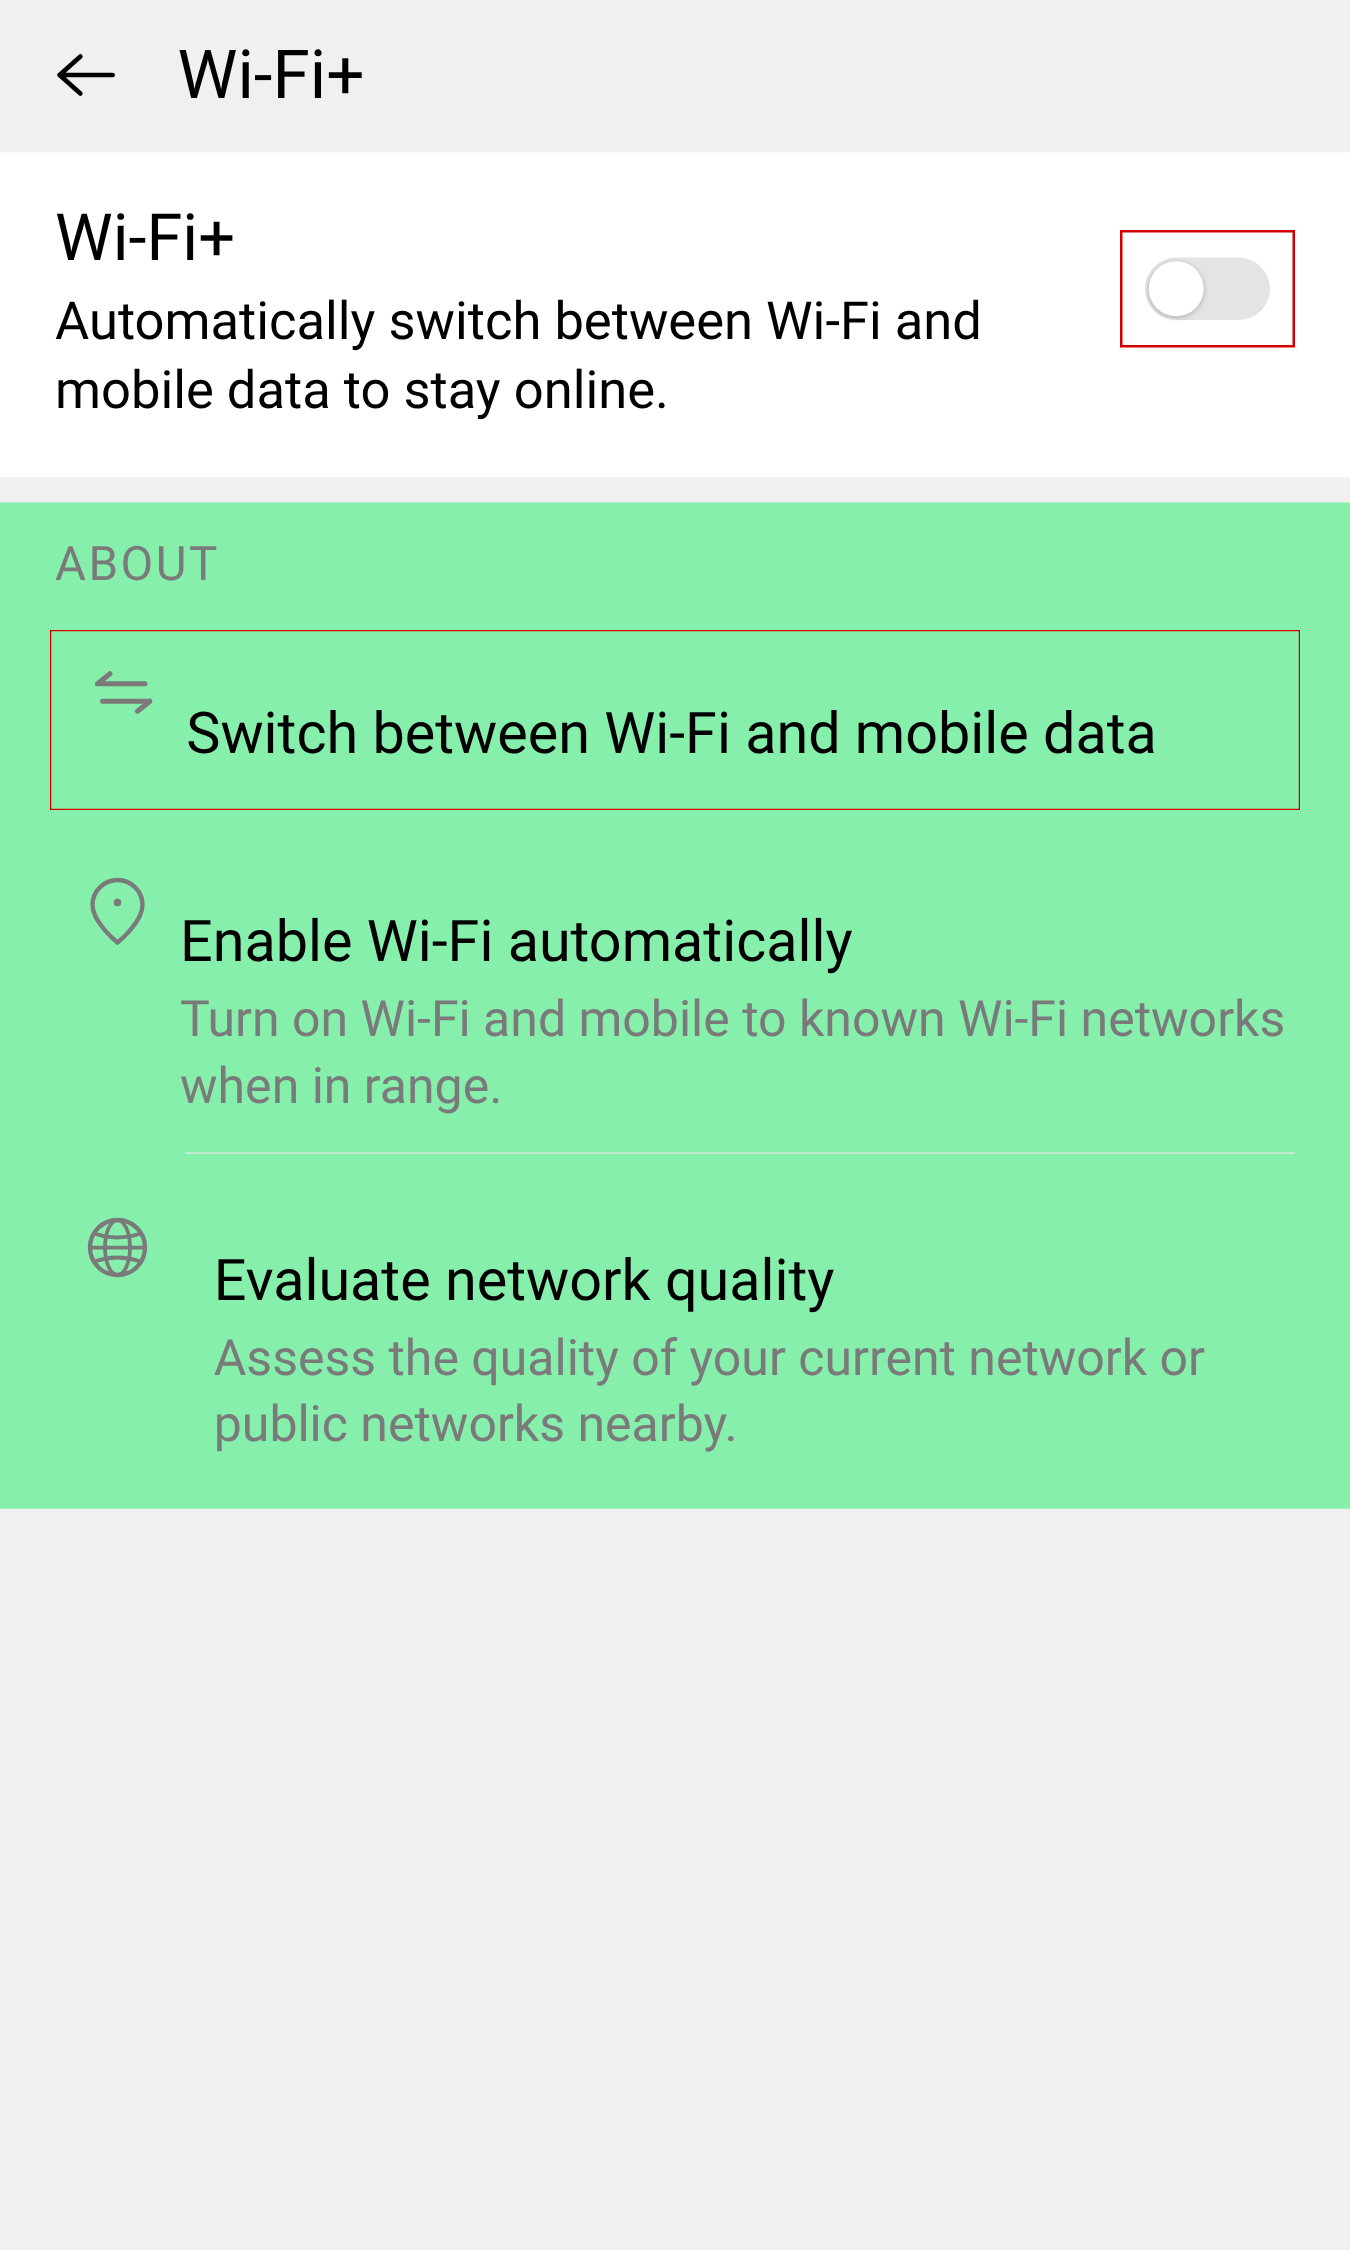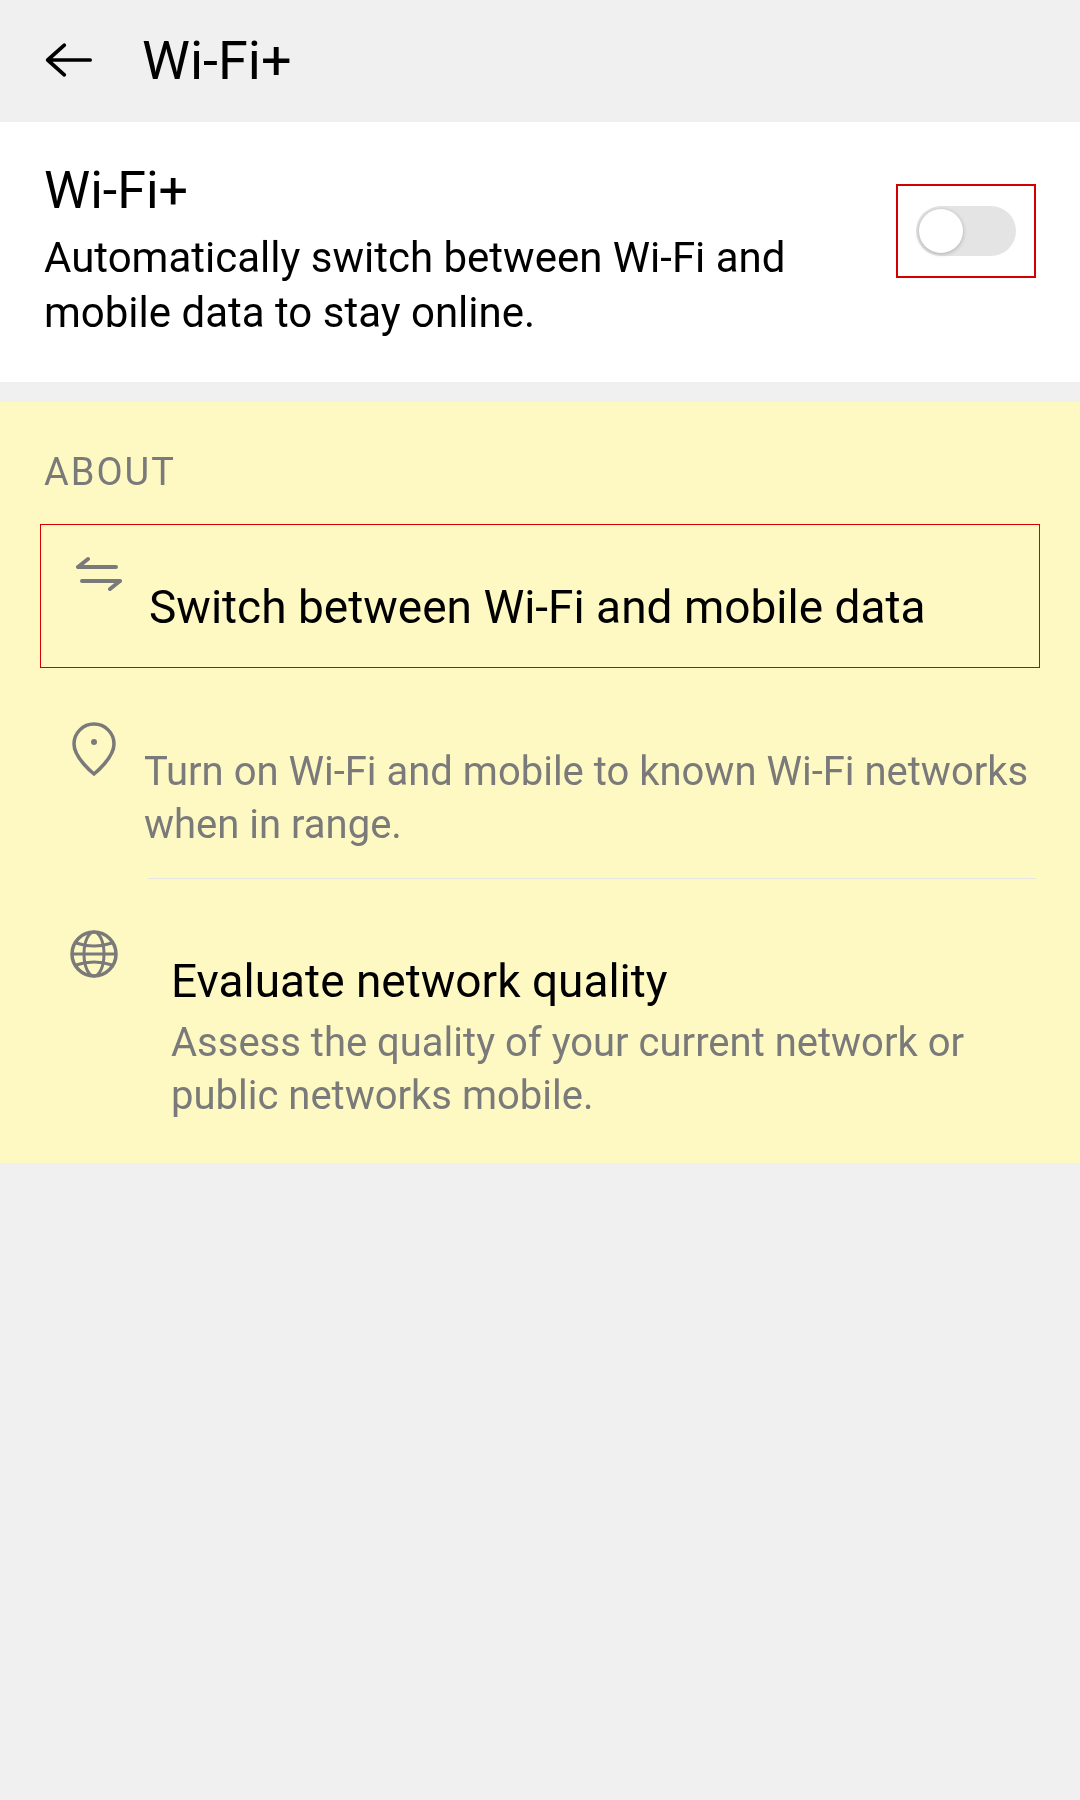--- a/index.html
+++ b/index.html
@@ -79,22 +79,22 @@
     background: #fff;
     position: absolute;
     left: 3px;
     box-shadow: 0 1px 4px rgba(0,0,0,0.25);
   }
   .gap {
     height: 20px;
     background: #f0f0f0;
   }
   .about-section {
-    background: #fef9c3;
-    padding-top: 48px;
+    background: #86efac;
+    padding-top: 28px;
   }
   .about-header {
     font-size: 38px;
     font-weight: 400;
     color: #7a7a7a;
     letter-spacing: 2px;
     padding: 0 44px 30px 44px;
   }
   .about-item {
     display: flex;
@@ -190,34 +190,35 @@
   </div>
 
   <div class="item2-wrap" style="border-bottom:none; padding-bottom:26px; padding-top:42px;">
     <div class="about-icon" style="width:100px;">
       <svg width="44" height="56" viewBox="0 0 44 56">
         <path d="M 22 2 C 11 2 2 11 2 22 C 2 36 22 52 22 52 C 22 52 42 36 42 22 C 42 11 33 2 22 2 Z" stroke="#7a7a7a" stroke-width="3.5" fill="none"></path>
         <circle cx="22" cy="20" r="3" fill="#7a7a7a"></circle>
       </svg>
     </div>
     <div class="about-text">
+      <div class="about-title">Enable Wi-Fi automatically</div>
       <div class="about-desc">Turn on Wi-Fi and mobile to known Wi-Fi networks when in range.</div>
     </div>
   </div>
 
   <div class="divider"></div>
 
   <div class="item2-wrap" style="border-bottom:none; padding-top:38px;gap:27px;">
     <div class="about-icon" style="width:100px;">
       <svg width="50" height="50" viewBox="0 0 50 50">
         <circle cx="25" cy="25" r="22" stroke="#7a7a7a" stroke-width="3.5" fill="none"></circle>
         <ellipse cx="25" cy="25" rx="10" ry="22" stroke="#7a7a7a" stroke-width="3" fill="none"></ellipse>
         <line x1="3" y1="25" x2="47" y2="25" stroke="#7a7a7a" stroke-width="3"></line>
         <path d="M 7 14 Q 25 20 43 14" stroke="#7a7a7a" stroke-width="3" fill="none"></path>
         <path d="M 7 36 Q 25 30 43 36" stroke="#7a7a7a" stroke-width="3" fill="none"></path>
       </svg>
     </div>
     <div class="about-text">
       <div class="about-title">Evaluate network quality</div>
-      <div class="about-desc">Assess the quality of your current network or public networks mobile.</div>
+      <div class="about-desc">Assess the quality of your current network or public networks nearby.</div>
     </div>
   </div>
 </div>
 
 </body></html>

